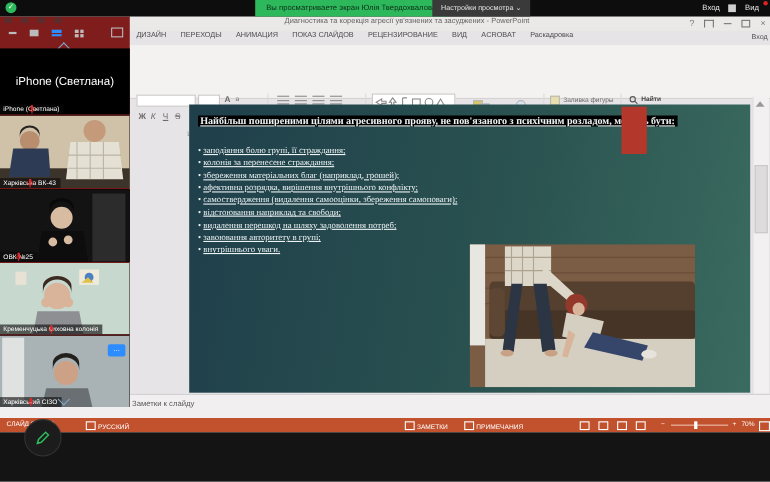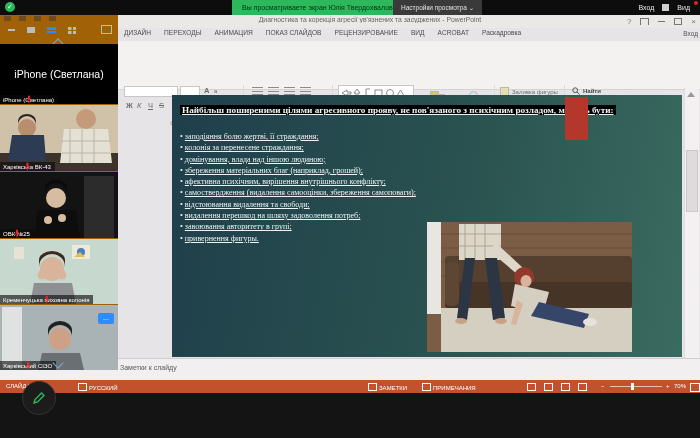--- a/index.html
+++ b/index.html
@@ -55,21 +55,21 @@
   .statusbar{position:absolute;left:0;top:380px;width:700px;height:13px;background:#c2522e;color:#fff;font-size:6px;z-index:20;}
   .statusbar .it{position:absolute;top:3px;white-space:nowrap;}
   .sb-ico{display:inline-block;width:7px;height:6px;border:1px solid #fff;margin-right:2px;vertical-align:-1px;}
   .slider-line{position:absolute;left:610px;top:6px;width:52px;height:1px;background:#eabfae;}
   .slider-thumb{position:absolute;left:631px;top:3px;width:3px;height:7px;background:#fff;}
   
   .bottombar{position:absolute;left:0;top:393px;width:700px;height:45px;background:#141414;z-index:30;}
   
   .pencil{position:absolute;left:22px;top:381px;width:32px;height:32px;border-radius:50%;background:#1c1c1c;border:1px solid #333;z-index:40;display:flex;align-items:center;justify-content:center;}
   
-  .sidebar{position:absolute;left:0;top:15px;width:118px;height:355px;background:#a16207;z-index:50;}
+  .sidebar{position:absolute;left:0;top:15px;width:118px;height:355px;background:#7f1d1d;z-index:50;}
   .sb-topstrip{position:absolute;left:4px;top:1px;display:flex;gap:8px;opacity:.5;}
   .sb-topstrip i{width:7px;height:5px;background:#3a3a3a;display:block;}
   .sb-controls{position:absolute;left:8px;top:10px;display:flex;gap:12px;align-items:center;height:10px;}
   .ic-min{width:7px;height:2px;background:#bbb;}
   .ic-spk{width:8px;height:6px;background:#bbb;}
   .ic-gal{display:flex;flex-direction:column;gap:1px;}
   .ic-gal i{width:9px;height:2.5px;background:#2d8cff;display:block;}
   .ic-grid{width:8px;height:7px;background:
     linear-gradient(#bbb,#bbb) 0 0/3.5px 3px,
     linear-gradient(#bbb,#bbb) 4.5px 0/3.5px 3px,
@@ -232,30 +232,29 @@
         </svg>
       <span>Выделить</span>
     </div>
     <div class="rlabel" style="left:548px;width:80px;">Редактирование</div>
     <div class="collapse"></div>
   </div>
 
   <div class="slide">
     <div class="slide-title"><span>Найбільш поширеними цілями агресивного прояву, не пов'язаного з психічним розладом, можуть бути:</span></div>
     <ul class="bullets">
-      <li><span>заподіяння болю жертві, її страждання;</span></li>
+      <li><span>заподіяння болю групі, її страждання;</span></li>
       <li><span>колонія за перенесене страждання;</span></li>
-      <li><span>домінування, влада над іншою людиною;</span></li>
       <li><span>збереження матеріальних благ (наприклад, грошей);</span></li>
-      <li><span>афективна психічним, вирішення внутрішнього конфлікту;</span></li>
+      <li><span>афективна розрядка, вирішення внутрішнього конфлікту;</span></li>
       <li><span>самоствердження (видалення самооцінки, збереження самоповаги);</span></li>
-      <li><span>відстоювання видалення та свободи;</span></li>
+      <li><span>відстоювання наприклад та свободи;</span></li>
       <li><span>видалення перешкод на шляху задоволення потреб;</span></li>
       <li><span>завоювання авторитету в групі;</span></li>
-      <li><span>привернення фигуры.</span></li>
+      <li><span>внутрішнього уваги.</span></li>
     </ul>
     <div class="redrect"></div>
     <div class="photo">
       <svg width="205" height="130" viewBox="0 0 205 130" preserveAspectRatio="none">
         <rect x="0" y="0" width="205" height="130" fill="#7b5c44"></rect>
         <g stroke="#6a4e3a" stroke-width="1.2">
           <line x1="0" y1="12" x2="205" y2="12"></line>
             <line x1="0" y1="26" x2="205" y2="26"></line>
           <line x1="0" y1="40" x2="205" y2="40"></line>
             <line x1="0" y1="54" x2="205" y2="54"></line>

